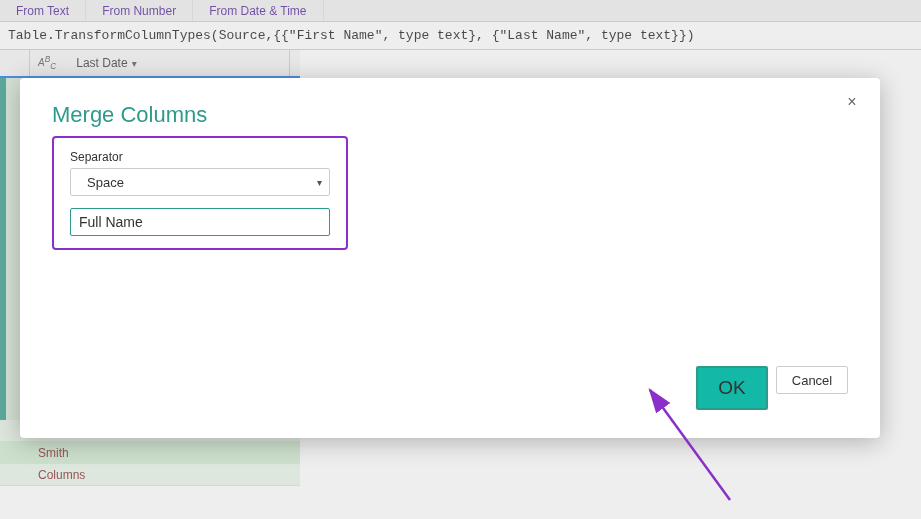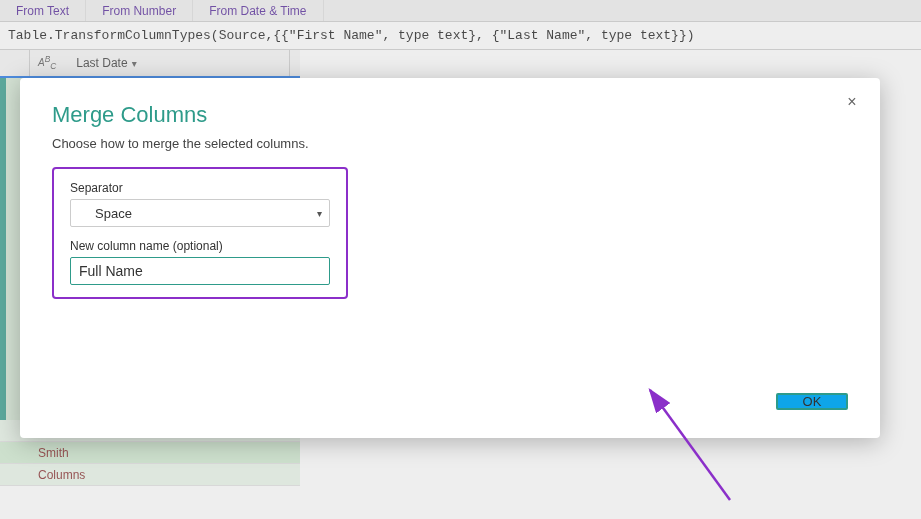--- a/index.html
+++ b/index.html
@@ -189,21 +189,21 @@
     .select-wrapper {
       position: relative;
       margin-bottom: 12px;
     }
 
     .select-field {
       width: 260px;
       height: 28px;
       border: 1px solid #ccc;
       border-radius: 2px;
-      padding: 0 24px;
+      padding: 0 16px;
       font-size: 13px;
       color: #333;
       background: #fff;
       appearance: none;
       -webkit-appearance: none;
       cursor: pointer;
     }
 
     .select-arrow {
       position: absolute;
@@ -229,25 +229,25 @@
     
     .btn-row {
       position: absolute;
       bottom: 28px; right: 32px;
       display: flex;
       gap: 8px;
     }
 
     .btn-ok {
       width: 72px;
-      height: 17px;
-      background: #0ea5e9;
+      height: 44px;
+      background: #14b8a6;
       border: 2px solid #2e9b8a;
       border-radius: 2px;
-      font-size: 13px;
+      font-size: 19px;
       color: #333;
       cursor: pointer;
       display: flex; align-items: center; justify-content: center;
     }
 
     .btn-cancel {
       width: 72px;
       height: 28px;
       background: #fff;
       border: 1px solid #ccc;
@@ -335,45 +335,44 @@
     <div class="data-cell">Columns</div>
   </div>
 </div>
 
 <div class="overlay"></div>
 
 <div class="modal">
   <button class="modal-close">×</button>
 
   <div class="modal-title">Merge Columns</div>
-  <div class="modal-subtitle">Choose how to merge the selected columns.</div>
 
   
   <div class="purple-section">
     <div class="field-label">Separator</div>
     <div class="select-wrapper">
       <select class="select-field">
         <option>Space</option>
         <option>Comma</option>
         <option>Semicolon</option>
         <option>Colon</option>
         <option>Tab</option>
         <option>--None--</option>
         <option>--Custom--</option>
       </select>
       <span class="select-arrow">▾</span>
     </div>
 
-    <div class="field-label">New column name (optional)</div>
     <input class="text-input" type="text" value="Full Name" style="">
   </div>
 
   
   <div class="btn-row">
     <button class="btn-ok">OK</button>
+    <button class="btn-cancel">Cancel</button>
   </div>
 </div>
 
 <svg class="arrow-svg" viewBox="0 0 200 140" xmlns="http://www.w3.org/2000/svg">
   <defs>
     <marker id="arrowhead" markerWidth="10" markerHeight="7" refX="9" refY="3.5" orient="auto">
       <polygon points="0 0, 10 3.5, 0 7" fill="#8b2fc9"></polygon>
     </marker>
   </defs>
 

